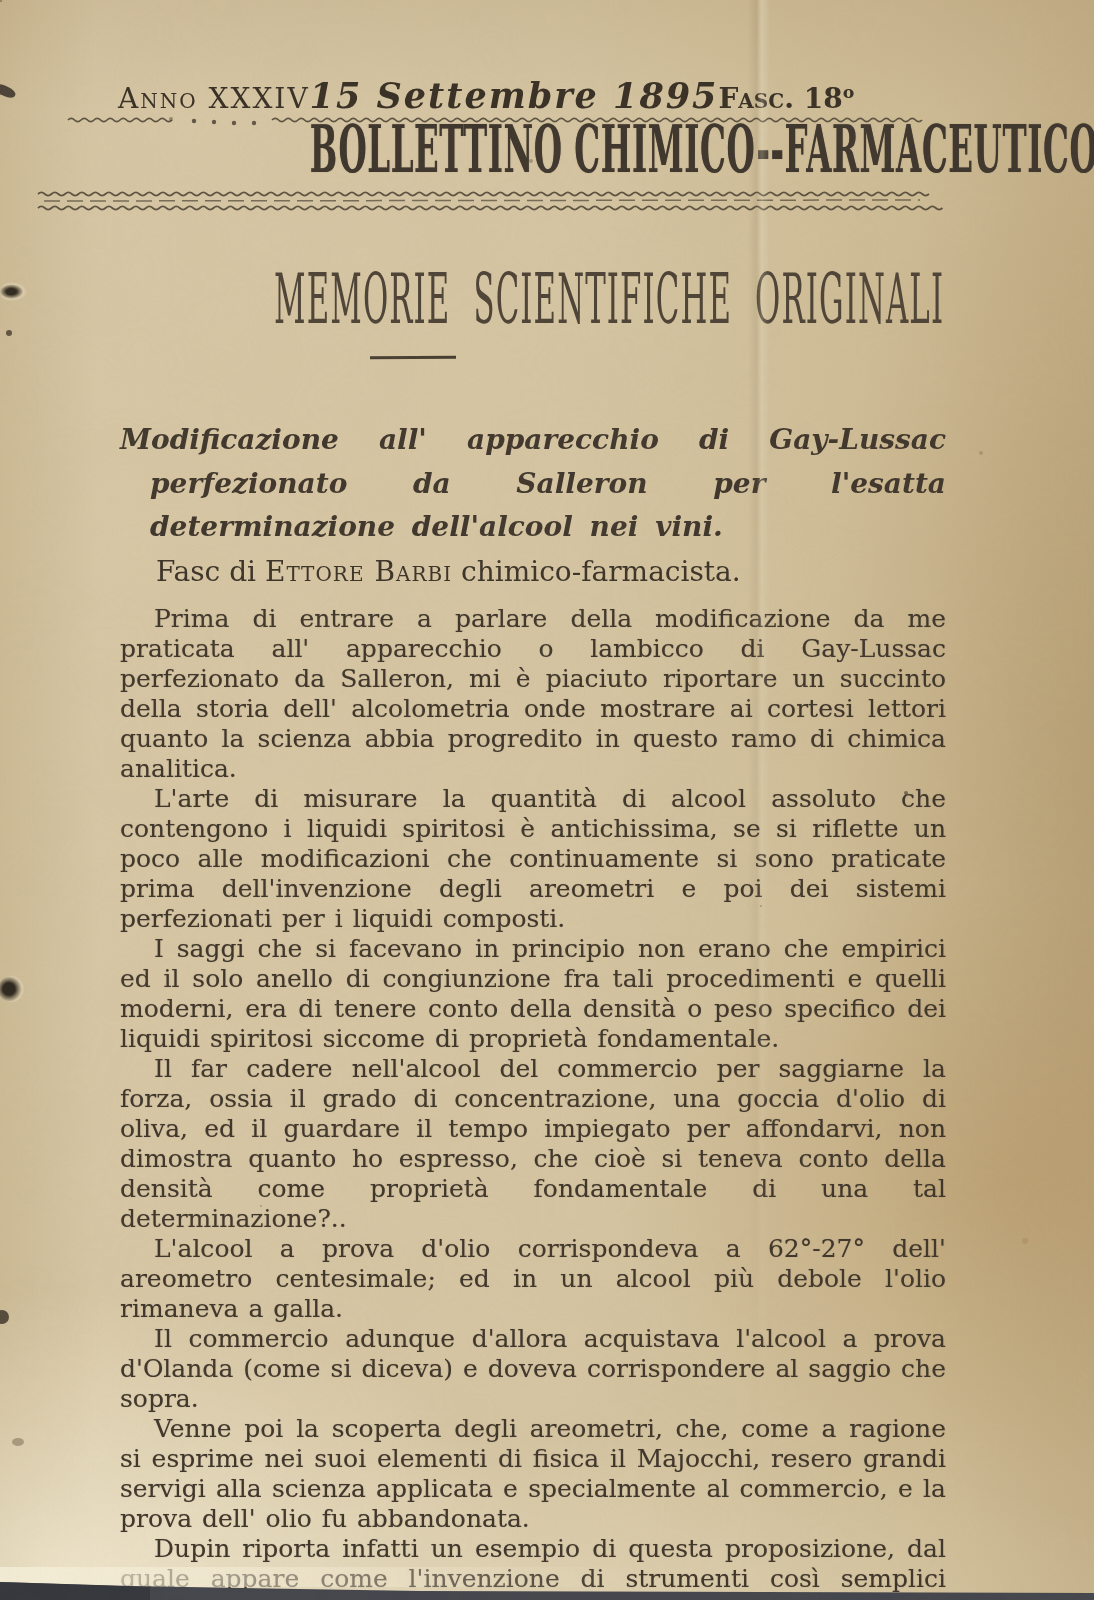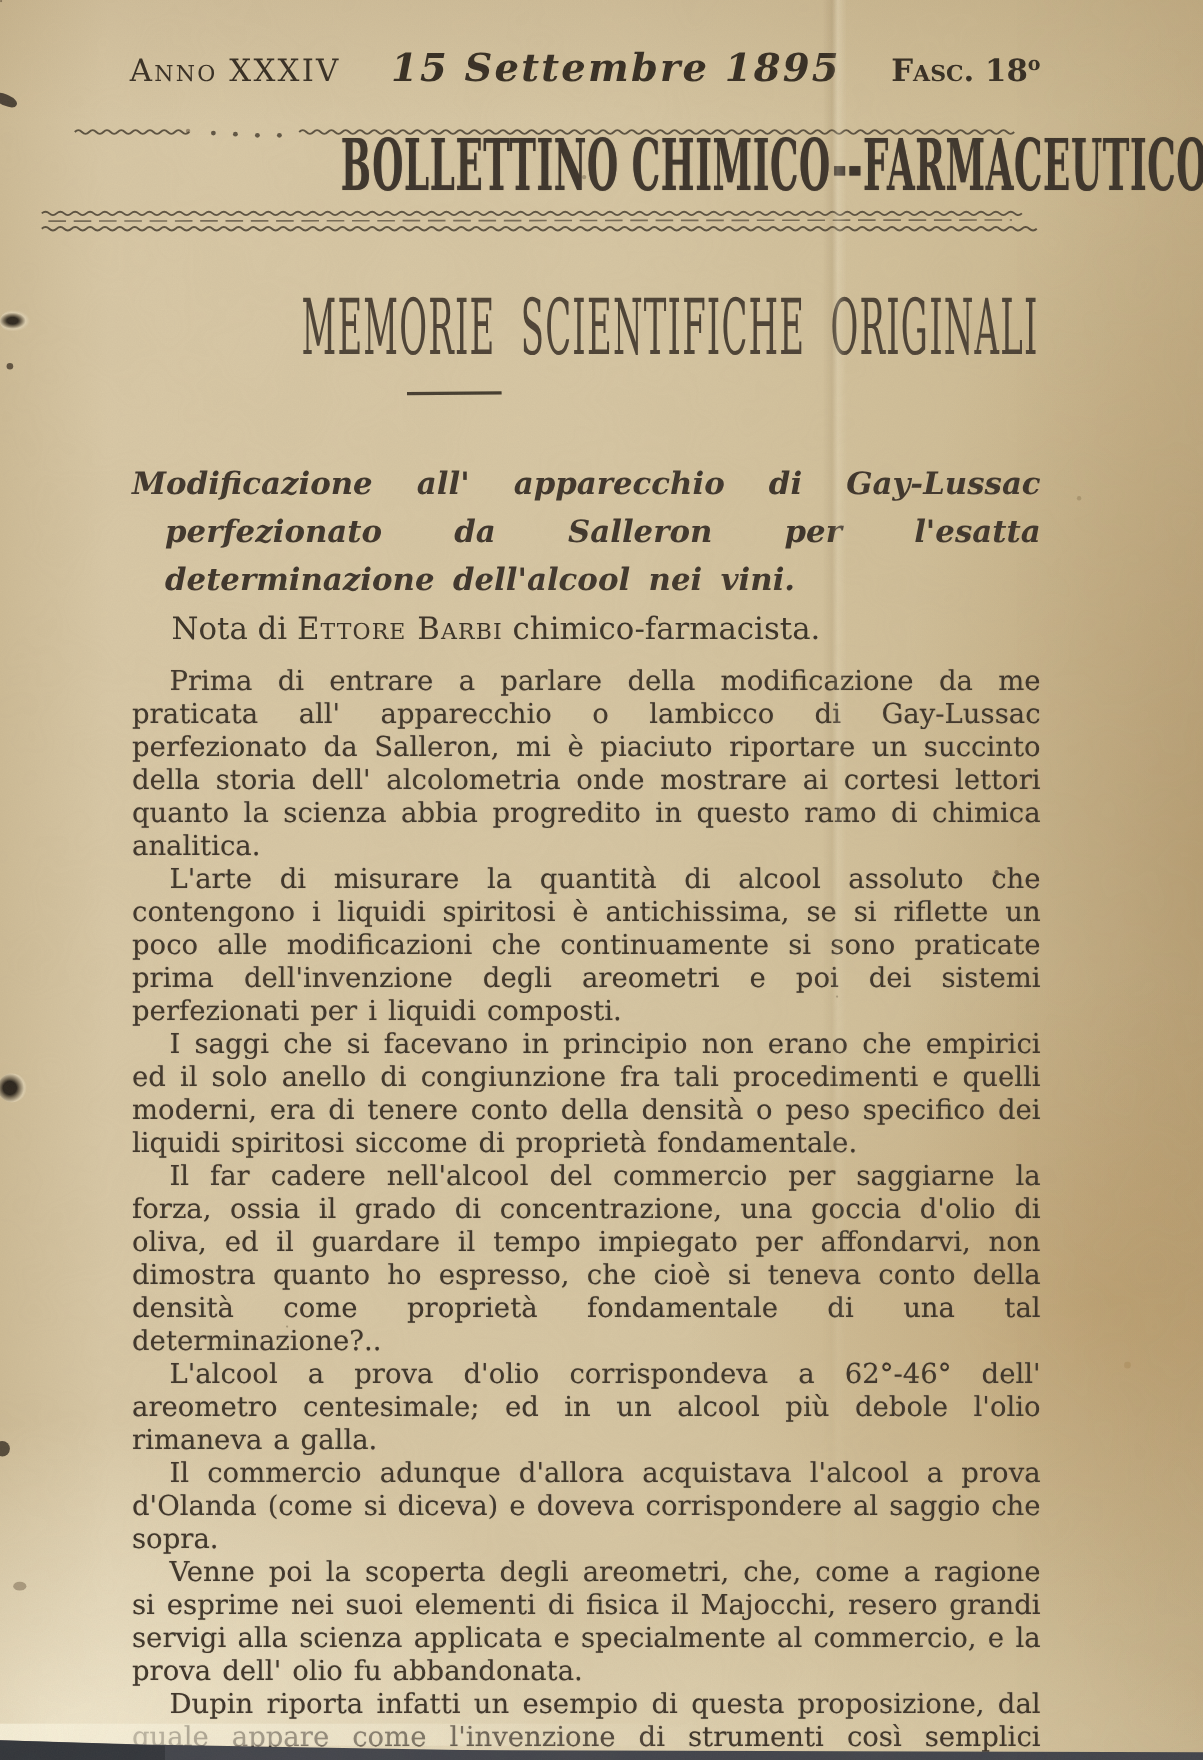--- a/index.html
+++ b/index.html
@@ -21,22 +21,22 @@
   .grain{position:absolute;inset:0;pointer-events:none;}
   
   .crease{
     position:absolute;top:0;left:748px;width:22px;height:100%;
     background:linear-gradient(90deg, transparent, rgba(108,86,52,0.16) 38%, rgba(246,239,216,0.34) 62%, transparent);
     -webkit-mask-image:linear-gradient(180deg, rgba(0,0,0,.85), rgba(0,0,0,.45) 55%, transparent 92%);
     mask-image:linear-gradient(180deg, rgba(0,0,0,.85), rgba(0,0,0,.45) 55%, transparent 92%);
   }
   
   .issue-header{
-    position:absolute;left:118px;top:42px;width:828px;
-    display:flex;justify-content:space-between;align-items:baseline;
+    position:absolute;left:118px;top:75px;width:828px;
+    display:flex;align-items:baseline;
     color:#342c22;
   }
   .issue-year{font-size:28px;font-variant:small-caps;letter-spacing:2px;}
   .issue-date{font-size:35px;font-weight:700;font-style:italic;letter-spacing:2px;}
   .issue-number{font-size:28px;font-weight:bold;}
   .issue-number .sc{font-variant:small-caps;}
   .issue-number sup{font-size:0.62em;}
   .rule-svg{position:absolute;}
   .rule-top{left:66px;top:112px;}
   .rule-double{left:36px;top:186px;}
@@ -123,27 +123,27 @@
     <path class="w2" fill="none" stroke="#4b4234" stroke-width="1.7" opacity="0.9" d="M 2 22 q 3.375 -3.1 6.75 0 q 3.375 3.1 6.75 0 q 3.375 -3.1 6.75 0 q 3.375 3.1 6.75 0 q 3.375 -3.1 6.75 0 q 3.375 3.1 6.75 0 q 3.375 -3.1 6.75 0 q 3.375 3.1 6.75 0 q 3.375 -3.1 6.75 0 q 3.375 3.1 6.75 0 q 3.375 -3.1 6.75 0 q 3.375 3.1 6.75 0 q 3.375 -3.1 6.75 0 q 3.375 3.1 6.75 0 q 3.375 -3.1 6.75 0 q 3.375 3.1 6.75 0 q 3.375 -3.1 6.75 0 q 3.375 3.1 6.75 0 q 3.375 -3.1 6.75 0 q 3.375 3.1 6.75 0 q 3.375 -3.1 6.75 0 q 3.375 3.1 6.75 0 q 3.375 -3.1 6.75 0 q 3.375 3.1 6.75 0 q 3.375 -3.1 6.75 0 q 3.375 3.1 6.75 0 q 3.375 -3.1 6.75 0 q 3.375 3.1 6.75 0 q 3.375 -3.1 6.75 0 q 3.375 3.1 6.75 0 q 3.375 -3.1 6.75 0 q 3.375 3.1 6.75 0 q 3.375 -3.1 6.75 0 q 3.375 3.1 6.75 0 q 3.375 -3.1 6.75 0 q 3.375 3.1 6.75 0 q 3.375 -3.1 6.75 0 q 3.375 3.1 6.75 0 q 3.375 -3.1 6.75 0 q 3.375 3.1 6.75 0 q 3.375 -3.1 6.75 0 q 3.375 3.1 6.75 0 q 3.375 -3.1 6.75 0 q 3.375 3.1 6.75 0 q 3.375 -3.1 6.75 0 q 3.375 3.1 6.75 0 q 3.375 -3.1 6.75 0 q 3.375 3.1 6.75 0 q 3.375 -3.1 6.75 0 q 3.375 3.1 6.75 0 q 3.375 -3.1 6.75 0 q 3.375 3.1 6.75 0 q 3.375 -3.1 6.75 0 q 3.375 3.1 6.75 0 q 3.375 -3.1 6.75 0 q 3.375 3.1 6.75 0 q 3.375 -3.1 6.75 0 q 3.375 3.1 6.75 0 q 3.375 -3.1 6.75 0 q 3.375 3.1 6.75 0 q 3.375 -3.1 6.75 0 q 3.375 3.1 6.75 0 q 3.375 -3.1 6.75 0 q 3.375 3.1 6.75 0 q 3.375 -3.1 6.75 0 q 3.375 3.1 6.75 0 q 3.375 -3.1 6.75 0 q 3.375 3.1 6.75 0 q 3.375 -3.1 6.75 0 q 3.375 3.1 6.75 0 q 3.375 -3.1 6.75 0 q 3.375 3.1 6.75 0 q 3.375 -3.1 6.75 0 q 3.375 3.1 6.75 0 q 3.375 -3.1 6.75 0 q 3.375 3.1 6.75 0 q 3.375 -3.1 6.75 0 q 3.375 3.1 6.75 0 q 3.375 -3.1 6.75 0 q 3.375 3.1 6.75 0 q 3.375 -3.1 6.75 0 q 3.375 3.1 6.75 0 q 3.375 -3.1 6.75 0 q 3.375 3.1 6.75 0 q 3.375 -3.1 6.75 0 q 3.375 3.1 6.75 0 q 3.375 -3.1 6.75 0 q 3.375 3.1 6.75 0 q 3.375 -3.1 6.75 0 q 3.375 3.1 6.75 0 q 3.375 -3.1 6.75 0 q 3.375 3.1 6.75 0 q 3.375 -3.1 6.75 0 q 3.375 3.1 6.75 0 q 3.375 -3.1 6.75 0 q 3.375 3.1 6.75 0 q 3.375 -3.1 6.75 0 q 3.375 3.1 6.75 0 q 3.375 -3.1 6.75 0 q 3.375 3.1 6.75 0 q 3.375 -3.1 6.75 0 q 3.375 3.1 6.75 0 q 3.375 -3.1 6.75 0 q 3.375 3.1 6.75 0 q 3.375 -3.1 6.75 0 q 3.375 3.1 6.75 0 q 3.375 -3.1 6.75 0 q 3.375 3.1 6.75 0 q 3.375 -3.1 6.75 0 q 3.375 3.1 6.75 0 q 3.375 -3.1 6.75 0 q 3.375 3.1 6.75 0 q 3.375 -3.1 6.75 0 q 3.375 3.1 6.75 0 q 3.375 -3.1 6.75 0 q 3.375 3.1 6.75 0 q 3.375 -3.1 6.75 0 q 3.375 3.1 6.75 0 q 3.375 -3.1 6.75 0 q 3.375 3.1 6.75 0 q 3.375 -3.1 6.75 0 q 3.375 3.1 6.75 0 q 3.375 -3.1 6.75 0 q 3.375 3.1 6.75 0 q 3.375 -3.1 6.75 0 q 3.375 3.1 6.75 0 q 3.375 -3.1 6.75 0 q 3.375 3.1 6.75 0 q 3.375 -3.1 6.75 0 q 3.375 3.1 6.75 0 q 3.375 -3.1 6.75 0 q 3.375 3.1 6.75 0 q 3.375 -3.1 6.75 0 q 3.375 3.1 6.75 0"></path>
   </svg>
 
   <div class="section-title">
     <span class="stretch">MEMORIE SCIENTIFICHE ORIGINALI</span>
   </div>
   <div class="section-rule"></div>
 
   <div class="article">
     <p class="article-title">Modificazione all' apparecchio di Gay-Lussac perfezionato da Salleron per l'esatta determinazione dell'alcool nei vini.</p>
-    <p class="article-byline"><span>Nota di </span><span class="author">Ettore Barbi</span><span> chimico-farmacista.</span></p>
+    <p class="article-byline"><span>Fasc di </span><span class="author">Ettore Barbi</span><span> chimico-farmacista.</span></p>
     <div class="article-body">
         <p>Prima di entrare a parlare della modificazione da me praticata all' apparecchio o lambicco di Gay-Lussac perfezionato da Salleron, mi è piaciuto riportare un succinto della storia dell' alcolometria onde mostrare ai cortesi lettori quanto la scienza abbia progredito in questo ramo di chimica analitica.</p>
         <p>L'arte di misurare la quantità di alcool assoluto che contengono i liquidi spiritosi è antichissima, se si riflette un poco alle modificazioni che continuamente si sono praticate prima dell'invenzione degli areometri e poi dei sistemi perfezionati per i liquidi composti.</p>
         <p>I saggi che si facevano in principio non erano che empirici ed il solo anello di congiunzione fra tali procedimenti e quelli moderni, era di tenere conto della densità o peso specifico dei liquidi spiritosi siccome di proprietà fondamentale.</p>
         <p>Il far cadere nell'alcool del commercio per saggiarne la forza, ossia il grado di concentrazione, una goccia d'olio di oliva, ed il guardare il tempo impiegato per affondarvi, non dimostra quanto ho espresso, che cioè si teneva conto della densità come proprietà fondamentale di una tal determinazione?..</p>
-        <p>L'alcool a prova d'olio corrispondeva a 62°-46° dell' areometro centesimale; ed in un alcool più debole l'olio rimaneva a galla.</p>
+        <p>L'alcool a prova d'olio corrispondeva a 62°-27° dell' areometro centesimale; ed in un alcool più debole l'olio rimaneva a galla.</p>
         <p>Il commercio adunque d'allora acquistava l'alcool a prova d'Olanda (come si diceva) e doveva corrispondere al saggio che sopra.</p>
         <p>Venne poi la scoperta degli areometri, che, come a ragione si esprime nei suoi elementi di fisica il Majocchi, resero grandi servigi alla scienza applicata e specialmente al commercio, e la prova dell' olio fu abbandonata.</p>
         <p>Dupin riporta infatti un esempio di questa proposizione, dal quale appare come l'invenzione di strumenti così semplici come l'areometro di Cartier, Baumé e quello di Gay-Lussac che si dice oggi il legale, hanno avuto conseguenze importanti per il commercio e per la ricchezza delle nazioni.</p>
       </div>
   </div>
 
   <div class="hole hole-1"></div>
   <div class="hole hole-2"></div>
   <div class="mark-topleft"></div>
   <div class="mark-mid"></div>

